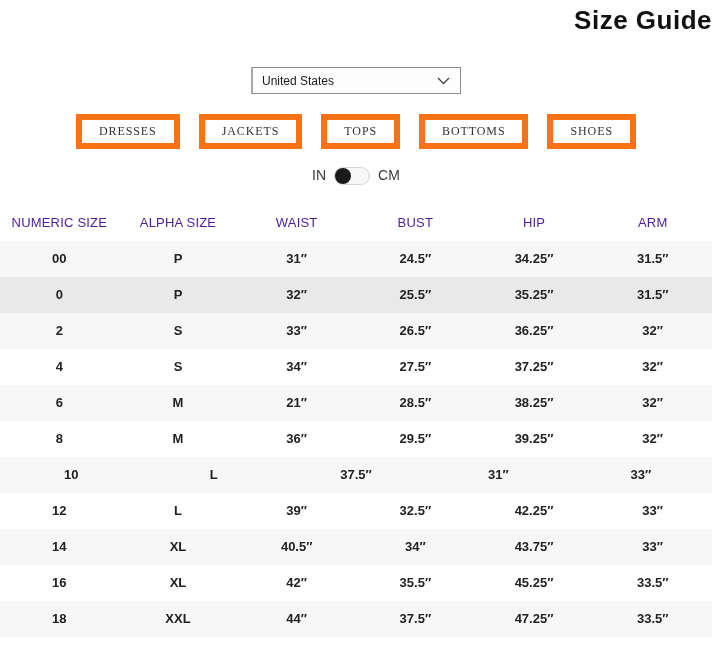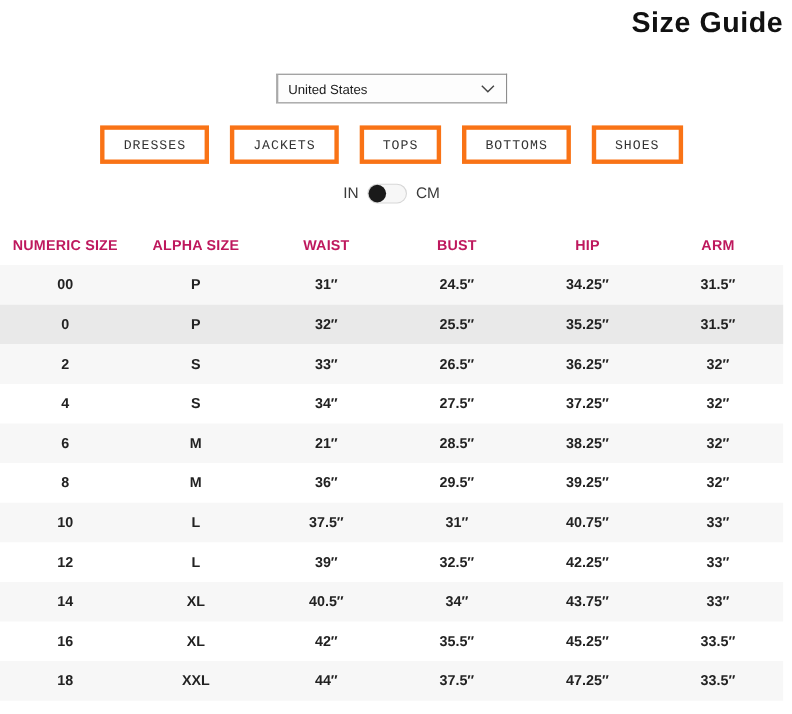--- a/index.html
+++ b/index.html
@@ -32,25 +32,25 @@
     padding: 0 10px 0 9px;
     font-size: 12px;
     color: #1a1a1a;
     cursor: pointer;
   }
   .chevron { width: 13px; height: 8px; display: block; }
 
   
   .tabs { display: flex; justify-content: center; gap: 19px; margin-top: 20px; }
   .tab {
-    border: 4px solid #f97316;
+    border: 6px solid #f97316;
     background: #fff;
     height: 35px;
     padding: 0 17px;
-    font-family: Liberation Mono, monospace;
+    font-family: Liberation Serif, serif;
     font-size: 12px;
     letter-spacing: 0.9px;
     color: #333;
     display: flex; align-items: center;
     cursor: pointer;
   }
 
   
   .toggle-row {
     display: flex; justify-content: center; align-items: flex-start;
@@ -76,21 +76,21 @@
   .size-table { margin-top: 20px; width: 712px; }
   .tr, .thead { display: flex; width: 100%; }
   .th, .td {
     flex: 1 1 0;
     text-align: center;
     font-size: 13px;
     line-height: 36px;
     height: 36px;
     white-space: nowrap;
   }
-  .thead .th { font-weight: 700; color: #be185d; letter-spacing: 0.2px; }
+  .thead .th { font-weight: 400; color: #4c1d95; letter-spacing: 0.2px; }
   .td { font-weight: 700; color: #222; }
   .tr.stripe { background: #f7f7f7; }
   .tr.highlight { background: #e9e9e9; }
 </style>
 </head>
 <body>
 
 <div class="page">
 
   <div class="page-title">Size Guide</div>
@@ -176,21 +176,20 @@
           <div class="td">36″</div>
           <div class="td">29.5″</div>
           <div class="td">39.25″</div>
           <div class="td">32″</div>
         </div>
         <div class="tr stripe">
           <div class="td">10</div>
           <div class="td">L</div>
           <div class="td">37.5″</div>
           <div class="td">31″</div>
-          <div class="td">40.75″</div>
           <div class="td">33″</div>
         </div>
         <div class="tr">
           <div class="td">12</div>
           <div class="td">L</div>
           <div class="td">39″</div>
           <div class="td">32.5″</div>
           <div class="td">42.25″</div>
           <div class="td">33″</div>
         </div>

